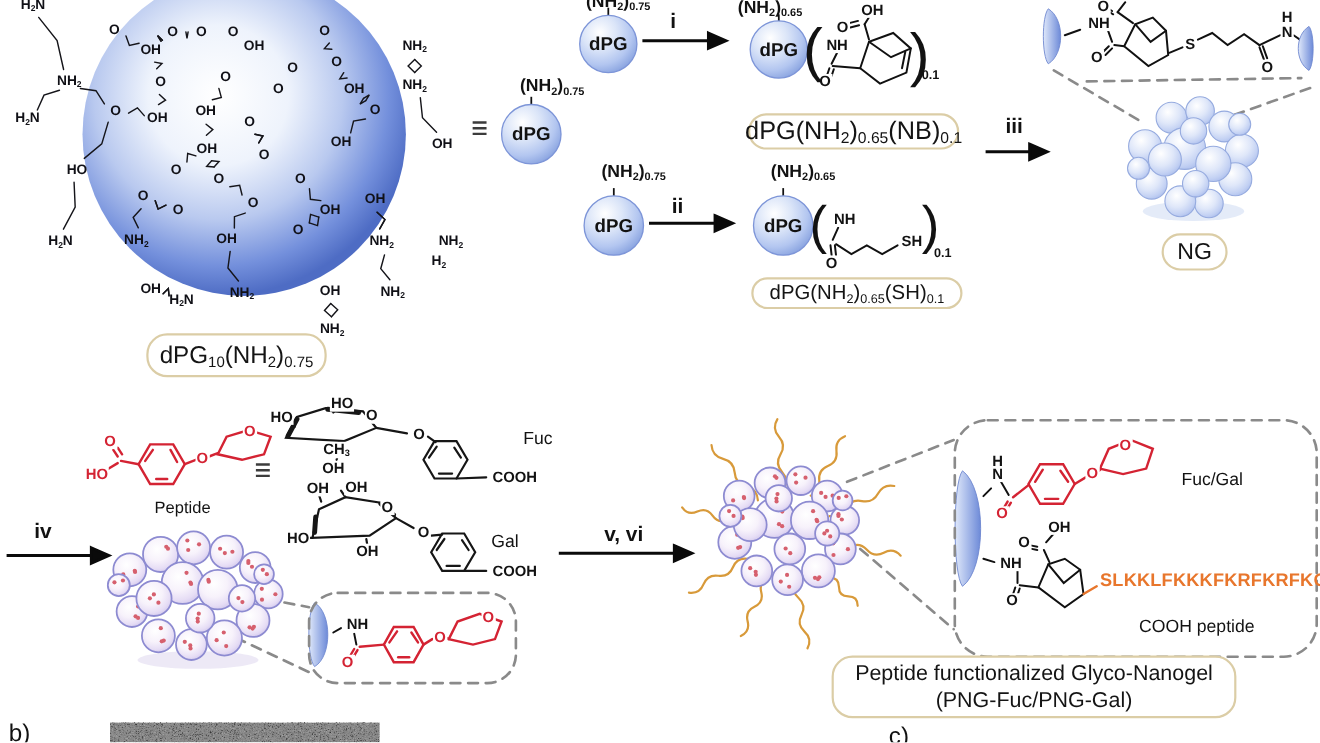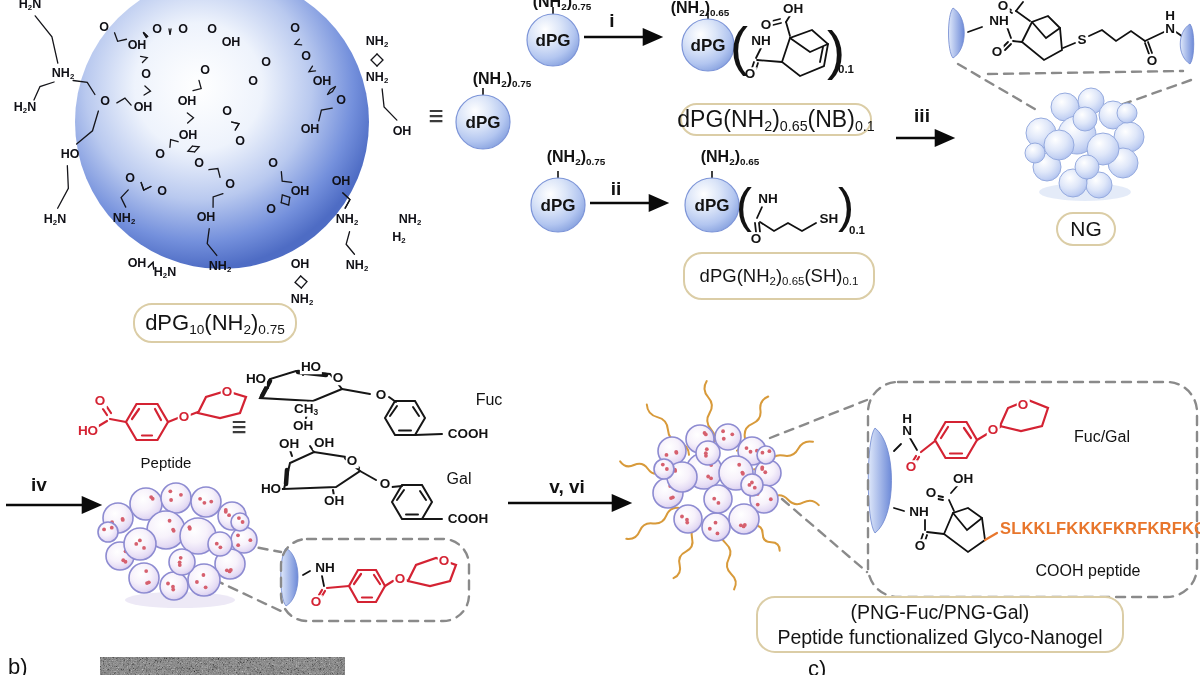--- a/index.html
+++ b/index.html
@@ -489,29 +489,29 @@
 </svg>
 
 <div id="labels">
 
   <div class="pill" style="left:133px;top:303px;width:164px;height:40px;font-size:22px">
     <span><span>dPG</span><sub>10</sub><span>(NH</span><sub>2</sub><span>)</span><sub>0.75</sub><span></span></span>
   </div>
   <div class="pill" style="left:680px;top:103px;width:192px;height:33px;font-size:23px">
     <span><span>dPG(NH</span><sub>2</sub><span>)</span><sub>0.65</sub><span>(NB)</span><sub>0.1</sub><span></span></span>
   </div>
-  <div class="pill" style="left:683px;top:252px;width:192px;height:48px;font-size:18.5px">
+  <div class="pill" style="left:683px;top:252px;width:192px;height:29px;font-size:18.5px">
     <span><span>dPG(NH</span><sub>2</sub><span>)</span><sub>0.65</sub><span>(SH)</span><sub>0.1</sub><span></span></span>
   </div>
   <div class="pill" style="left:1056px;top:212px;width:60px;height:34px;font-size:21px">
     <span>NG</span>
   </div>
   <div class="pill" style="left:756px;top:596px;width:368px;height:57px;font-size:19.5px">
+    <span class="ln">Peptide functionalized Glyco-Nanogel</span>
     <span class="ln">(PNG-Fuc/PNG-Gal)</span>
-    <span class="ln">Peptide functionalized Glyco-Nanogel</span>
   </div>
 
   <span class="t equiv" style="left:436px;top:116px">≡</span>
   <span class="t equiv" style="left:239px;top:427px">≡</span>
 
   <span class="t node" style="left:483px;top:122px">dPG</span>
   <span class="t node" style="left:553px;top:40px">dPG</span>
   <span class="t node" style="left:558px;top:205px">dPG</span>
   <span class="t node" style="left:708px;top:45px">dPG</span>
   <span class="t node" style="left:712px;top:205px">dPG</span>
@@ -565,21 +565,21 @@
   <span class="t atom" style="left:381px;top:395px">O</span>
   <span class="t nm nm16" style="left:489px;top:400px">Fuc</span>
   <span class="t atom" style="left:468px;top:434px">COOH</span>
 
   <span class="t atom" style="left:289px;top:444px">OH</span>
   <span class="t atom" style="left:324px;top:443px">OH</span>
   <span class="t atom" style="left:271px;top:489px">HO</span>
   <span class="t atom" style="left:334px;top:501px">OH</span>
   <span class="t atom" style="left:352px;top:461px">O</span>
   <span class="t atom" style="left:385px;top:484px">O</span>
-  <span class="t nm nm16" style="left:459px;top:479px">Gal</span>
+  <span class="t nm nm16" style="left:459px;top:493px">Gal</span>
   <span class="t atom" style="left:468px;top:519px">COOH</span>
 
   <span class="t atom" style="left:325px;top:568px">NH</span>
   <span class="t atom red" style="left:316px;top:602px">O</span>
   <span class="t atom red" style="left:400px;top:579px">O</span>
   <span class="t atom red" style="left:444px;top:561px">O</span>
 
   <span class="t atom" style="left:907px;top:419px">H</span>
   <span class="t atom" style="left:907px;top:431px">N</span>
   <span class="t atom red" style="left:911px;top:467px">O</span>

